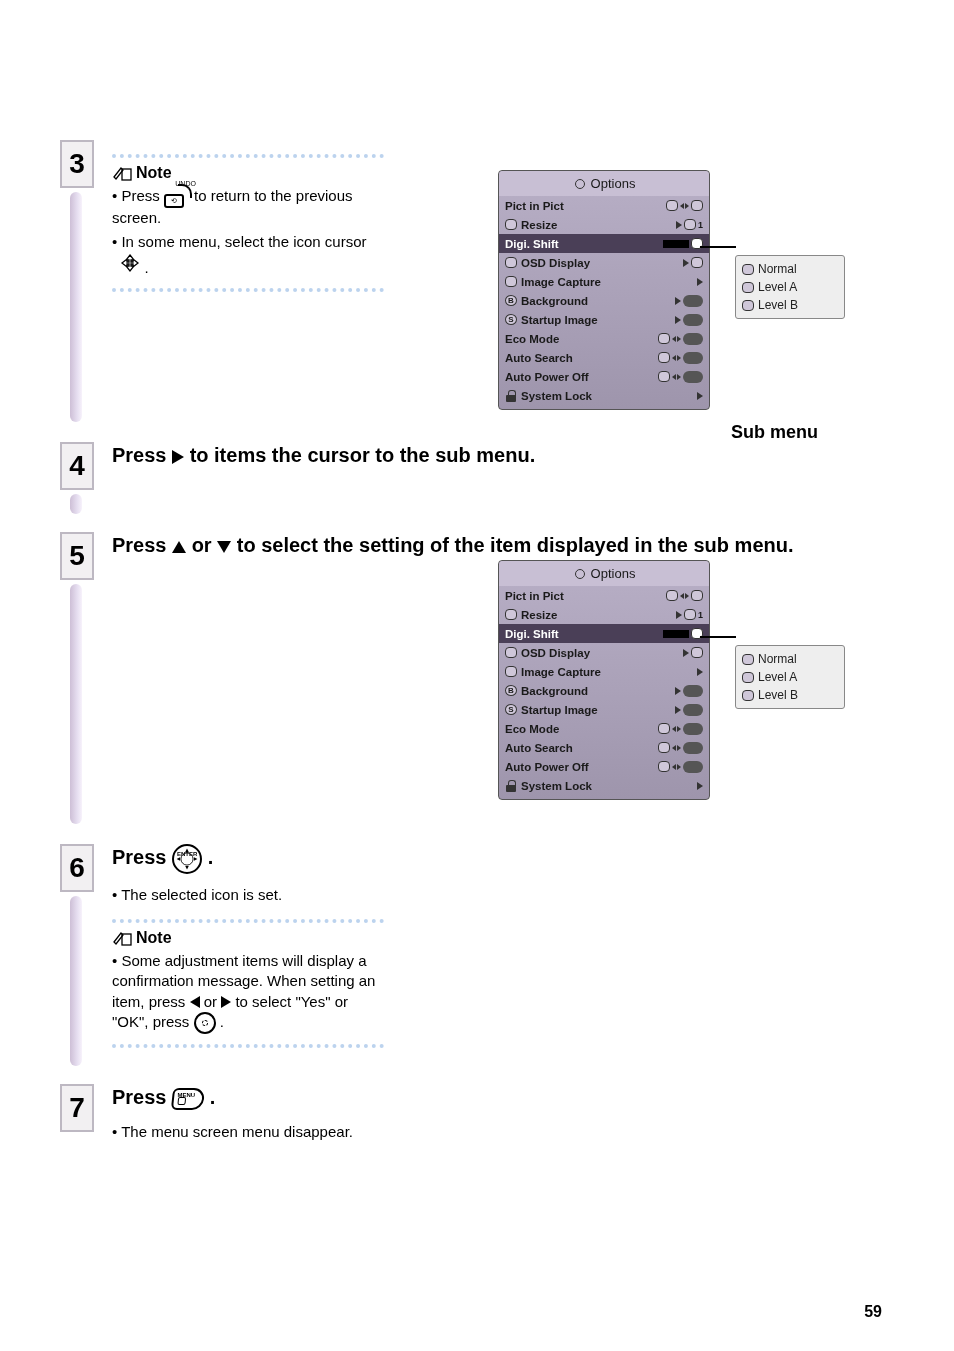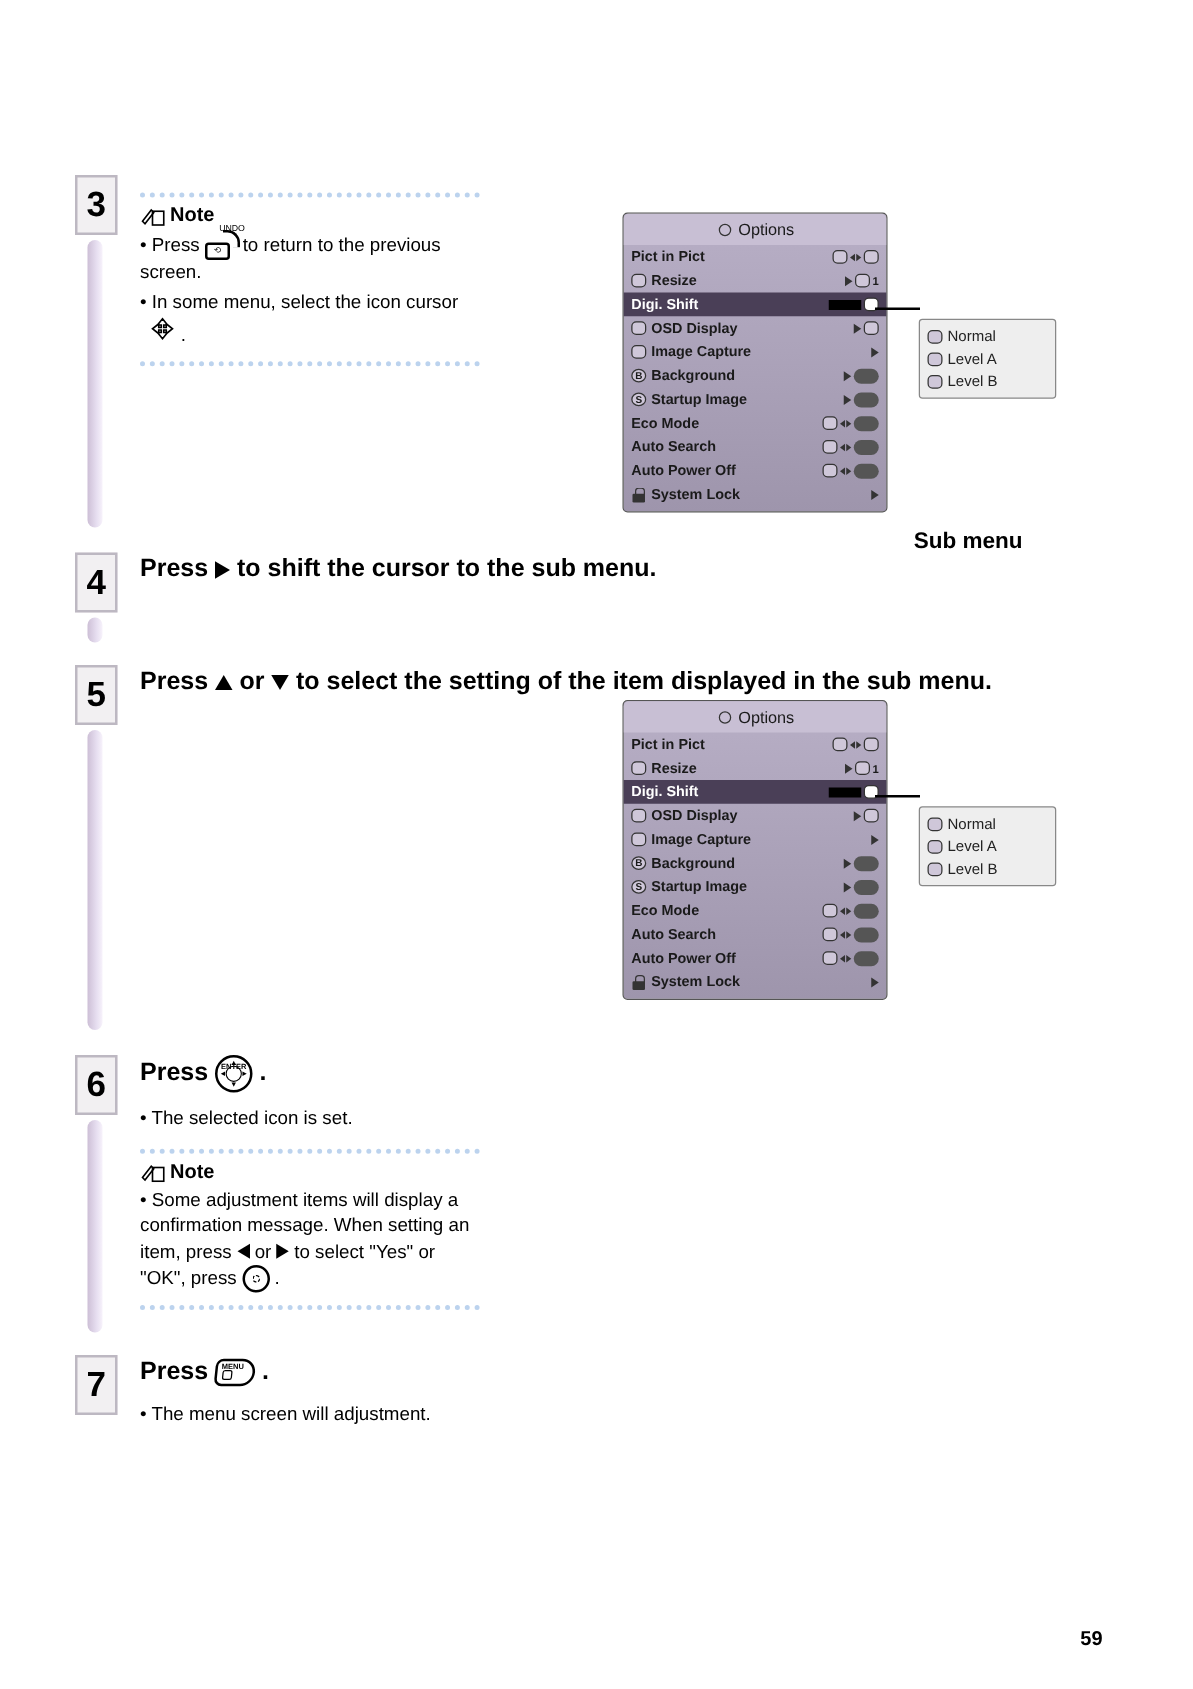--- a/index.html
+++ b/index.html
@@ -278,21 +278,21 @@
 
   <div class="step-row" style="margin-top:20px;">
     <div class="step-num-wrap">
       <div class="step-num">4</div>
       <div class="vert-bar" style="height:20px;"></div>
     </div>
     <div class="step-body">
       <div class="step-title">
         <span>Press</span>
         <span class="tri-right"></span>
-        <span>to shift the cursor to the sub menu.</span>
+        <span>to items the cursor to the sub menu.</span>
       </div>
     </div>
   </div>
 
   <div class="step-row" style="margin-top:8px;">
     <div class="step-num-wrap">
       <div class="step-num">5</div>
       <div class="vert-bar" style="height:240px;"></div>
     </div>
     <div class="step-body">
@@ -351,21 +351,21 @@
   <div class="step-row" style="margin-top:10px;">
     <div class="step-num-wrap">
       <div class="step-num">7</div>
     </div>
     <div class="step-body">
       <div class="step-title">
         <span>Press </span>
         <span class="menu-btn-icon"></span>
         <span>.</span>
       </div>
-      <div class="sub-bullet">• <span>The menu screen will adjustment.</span></div>
+      <div class="sub-bullet">• <span>The menu screen menu disappear.</span></div>
     </div>
   </div>
 
   <div class="osd-wrap" style="top:170px; left:498px;">
     <div class="osd">
       <div class="osd-title">
         <span class="gear-icon"></span>
         <span>Options</span>
       </div>
       <div class="osd-row">

